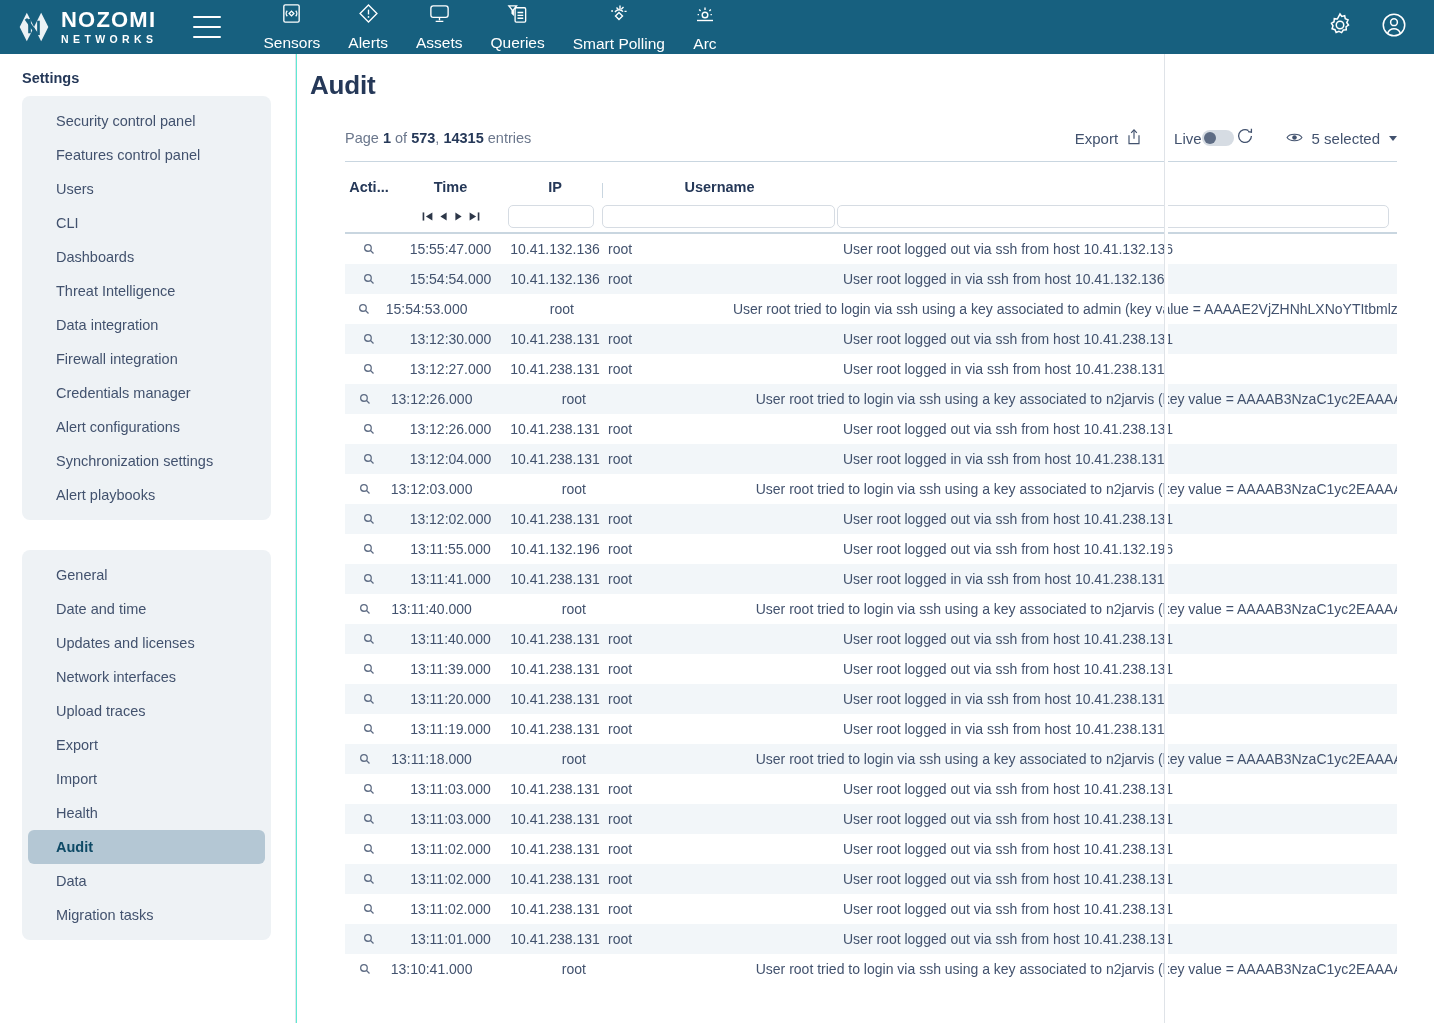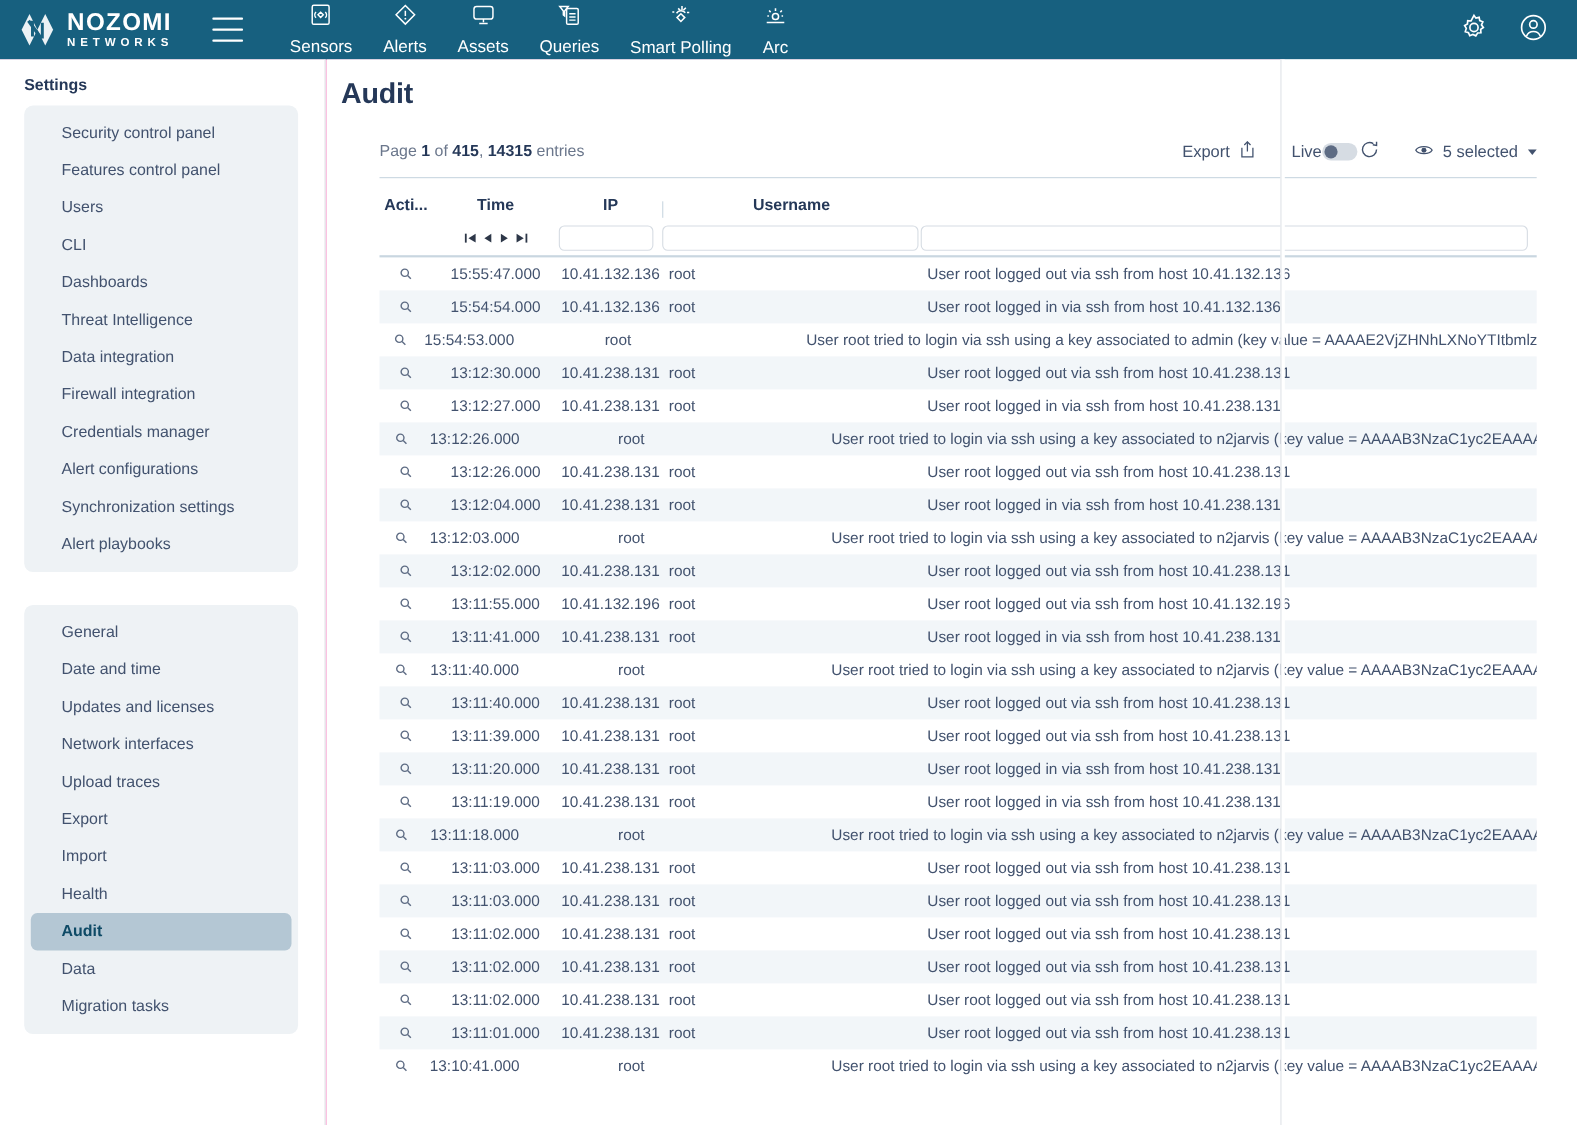--- a/index.html
+++ b/index.html
@@ -2,21 +2,21 @@
 <html><head>
 <meta charset="utf-8">
 <style>
   * { box-sizing: border-box; margin: 0; padding: 0; }
   html, body {
     width: 1434px; height: 1023px;
     font-family: "Liberation Sans", sans-serif;
     background: #ffffff;
     overflow: hidden;
   }
-  #app { position: relative; width: 1168px; height: 1023px; background:#f9a8d4; }
+  #app { position: relative; width: 1168px; height: 1023px; background:#5eead4; }
 
   
   .topnav {
     position: absolute; left: 0; top: 0; width: 1434px; height: 54px;
     background: #17607f;
     display: flex; align-items: center;
   }
   .brand { display:flex; align-items:center; margin-left: 16px; }
   .brand-logo { width: 36px; height: 34px; flex: 0 0 36px; }
   .brand-text { margin-left: 9px; color:#fff; line-height: 1; }
@@ -260,21 +260,21 @@
       <div class="side-item">Data</div>
       <div class="side-item">Migration tasks</div>
     </div>
   </div>
 
   <div class="main">
 
     <div class="page-title">Audit</div>
 
     <div class="toolbar">
-      <div class="page-info"><span>Page </span><b>1</b><span> of </span><b>415</b><span>, </span><b>14315</b><span> entries</span></div>
+      <div class="page-info"><span>Page </span><b>1</b><span> of </span><b>573</b><span>, </span><b>14315</b><span> entries</span></div>
 
       <div class="toolbar-right">
         <div class="tb-btn">
           <span>Export</span>
           <span>
             <svg width="20" height="20" viewBox="0 0 24 24" fill="none" stroke="#42526e" stroke-width="1.4">
               <path d="M6 10 L6 20 L18 20 L18 10"></path>
               <path d="M12 3.5 L12 14"></path>
               <path d="M8.6 7 L12 3.5 L15.4 7"></path>
             </svg>

